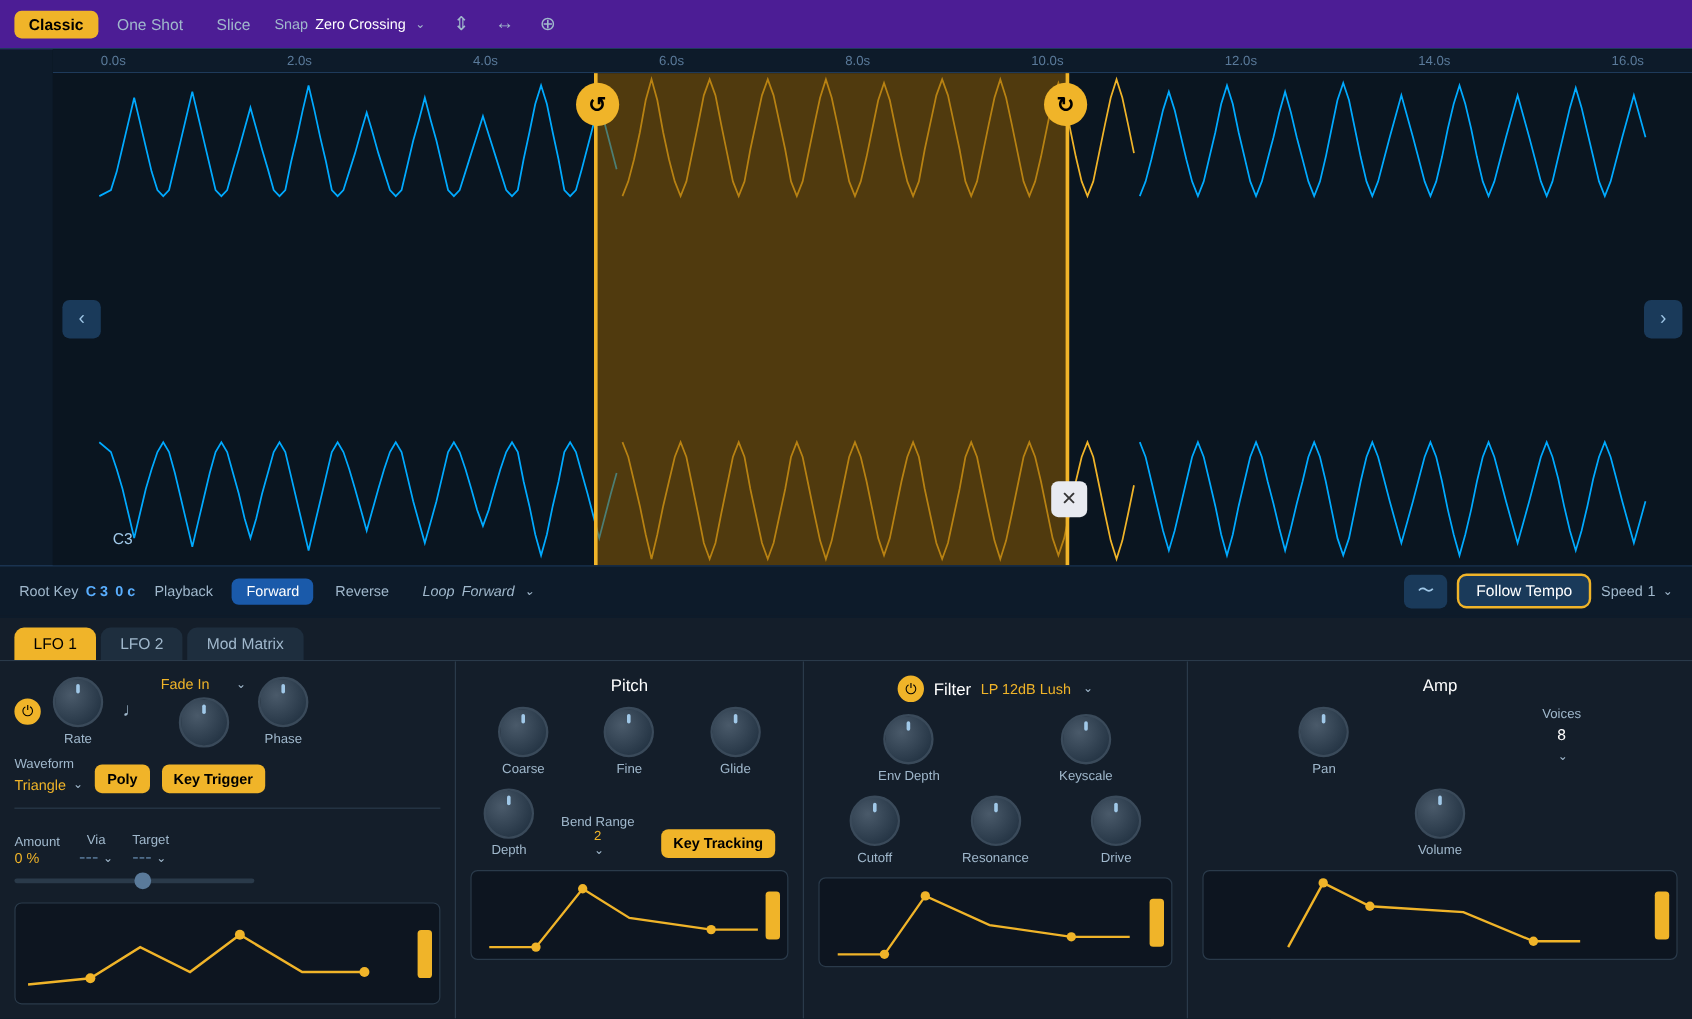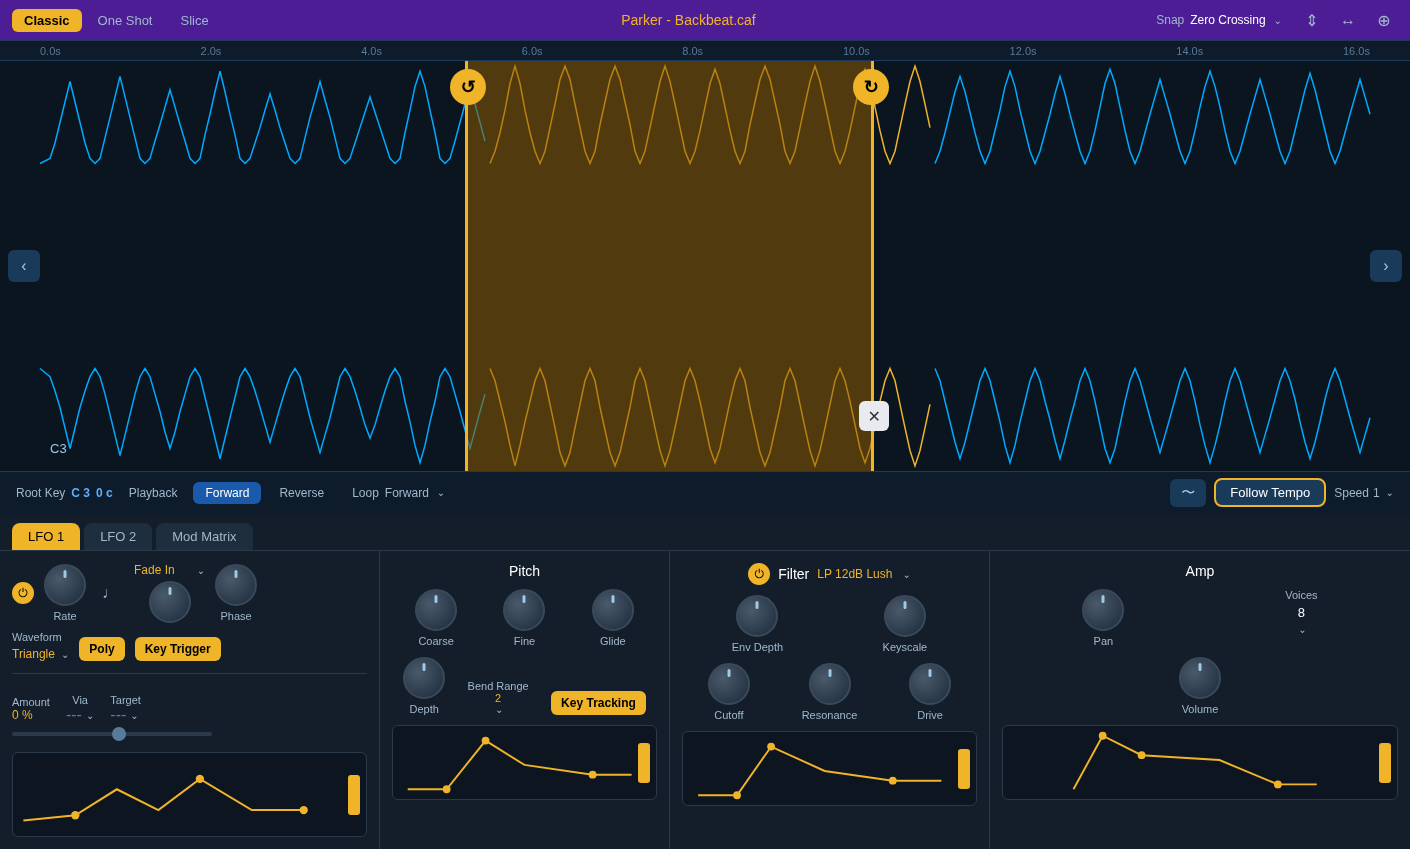--- a/index.html
+++ b/index.html
@@ -65,20 +65,21 @@
       display: flex; align-items: center; justify-content: center;
     }
 
     
     .waveform-container {
       background: #0a1520;
       position: relative;
       height: 430px;
       flex-shrink: 0;
       overflow: hidden;
+      margin-left: 44px;
     }
     .timeline {
       display: flex;
       align-items: center;
       height: 20px;
       padding: 0 40px;
       background: #0d1b2a;
       border-bottom: 1px solid #1e3a5a;
     }
     .timeline-markers {
@@ -185,21 +186,21 @@
       border: none;
       font-size: 12px;
       cursor: pointer;
       background: transparent;
       color: #a0b8cc;
     }
     .pb-btn.active {
       background: #1a5aaa;
       color: #fff;
     }
-    .loop-area { display: flex; align-items: center; gap: 6px; }
+    .loop-area { display: flex; align-items: center; gap: 6px; font-style: italic; }
     .loop-val { color: #a0b8cc; }
     .right-controls { margin-left: auto; display: flex; align-items: center; gap: 8px; }
     .waveform-icon-btn {
       width: 36px; height: 28px;
       background: #1a3a5a;
       border: none;
       border-radius: 6px;
       color: #a0c8e8;
       font-size: 14px;
       cursor: pointer;
@@ -440,21 +441,20 @@
   </style>
 </head>
 <body>
 
 <div class="top-bar">
   <div class="mode-buttons">
     <button class="mode-btn active">Classic</button>
     <button class="mode-btn">One Shot</button>
     <button class="mode-btn">Slice</button>
   </div>
-  <div class="file-title">Parker - Backbeat.caf</div>
   <div class="snap-area">
     <span>Snap</span>
     <span class="snap-value">Zero Crossing</span>
     <span class="dropdown-arrow">⌄</span>
   </div>
   <div class="top-icons">
     <button class="icon-btn">⇕</button>
     <button class="icon-btn">↔</button>
     <button class="icon-btn">⊕</button>
   </div>

